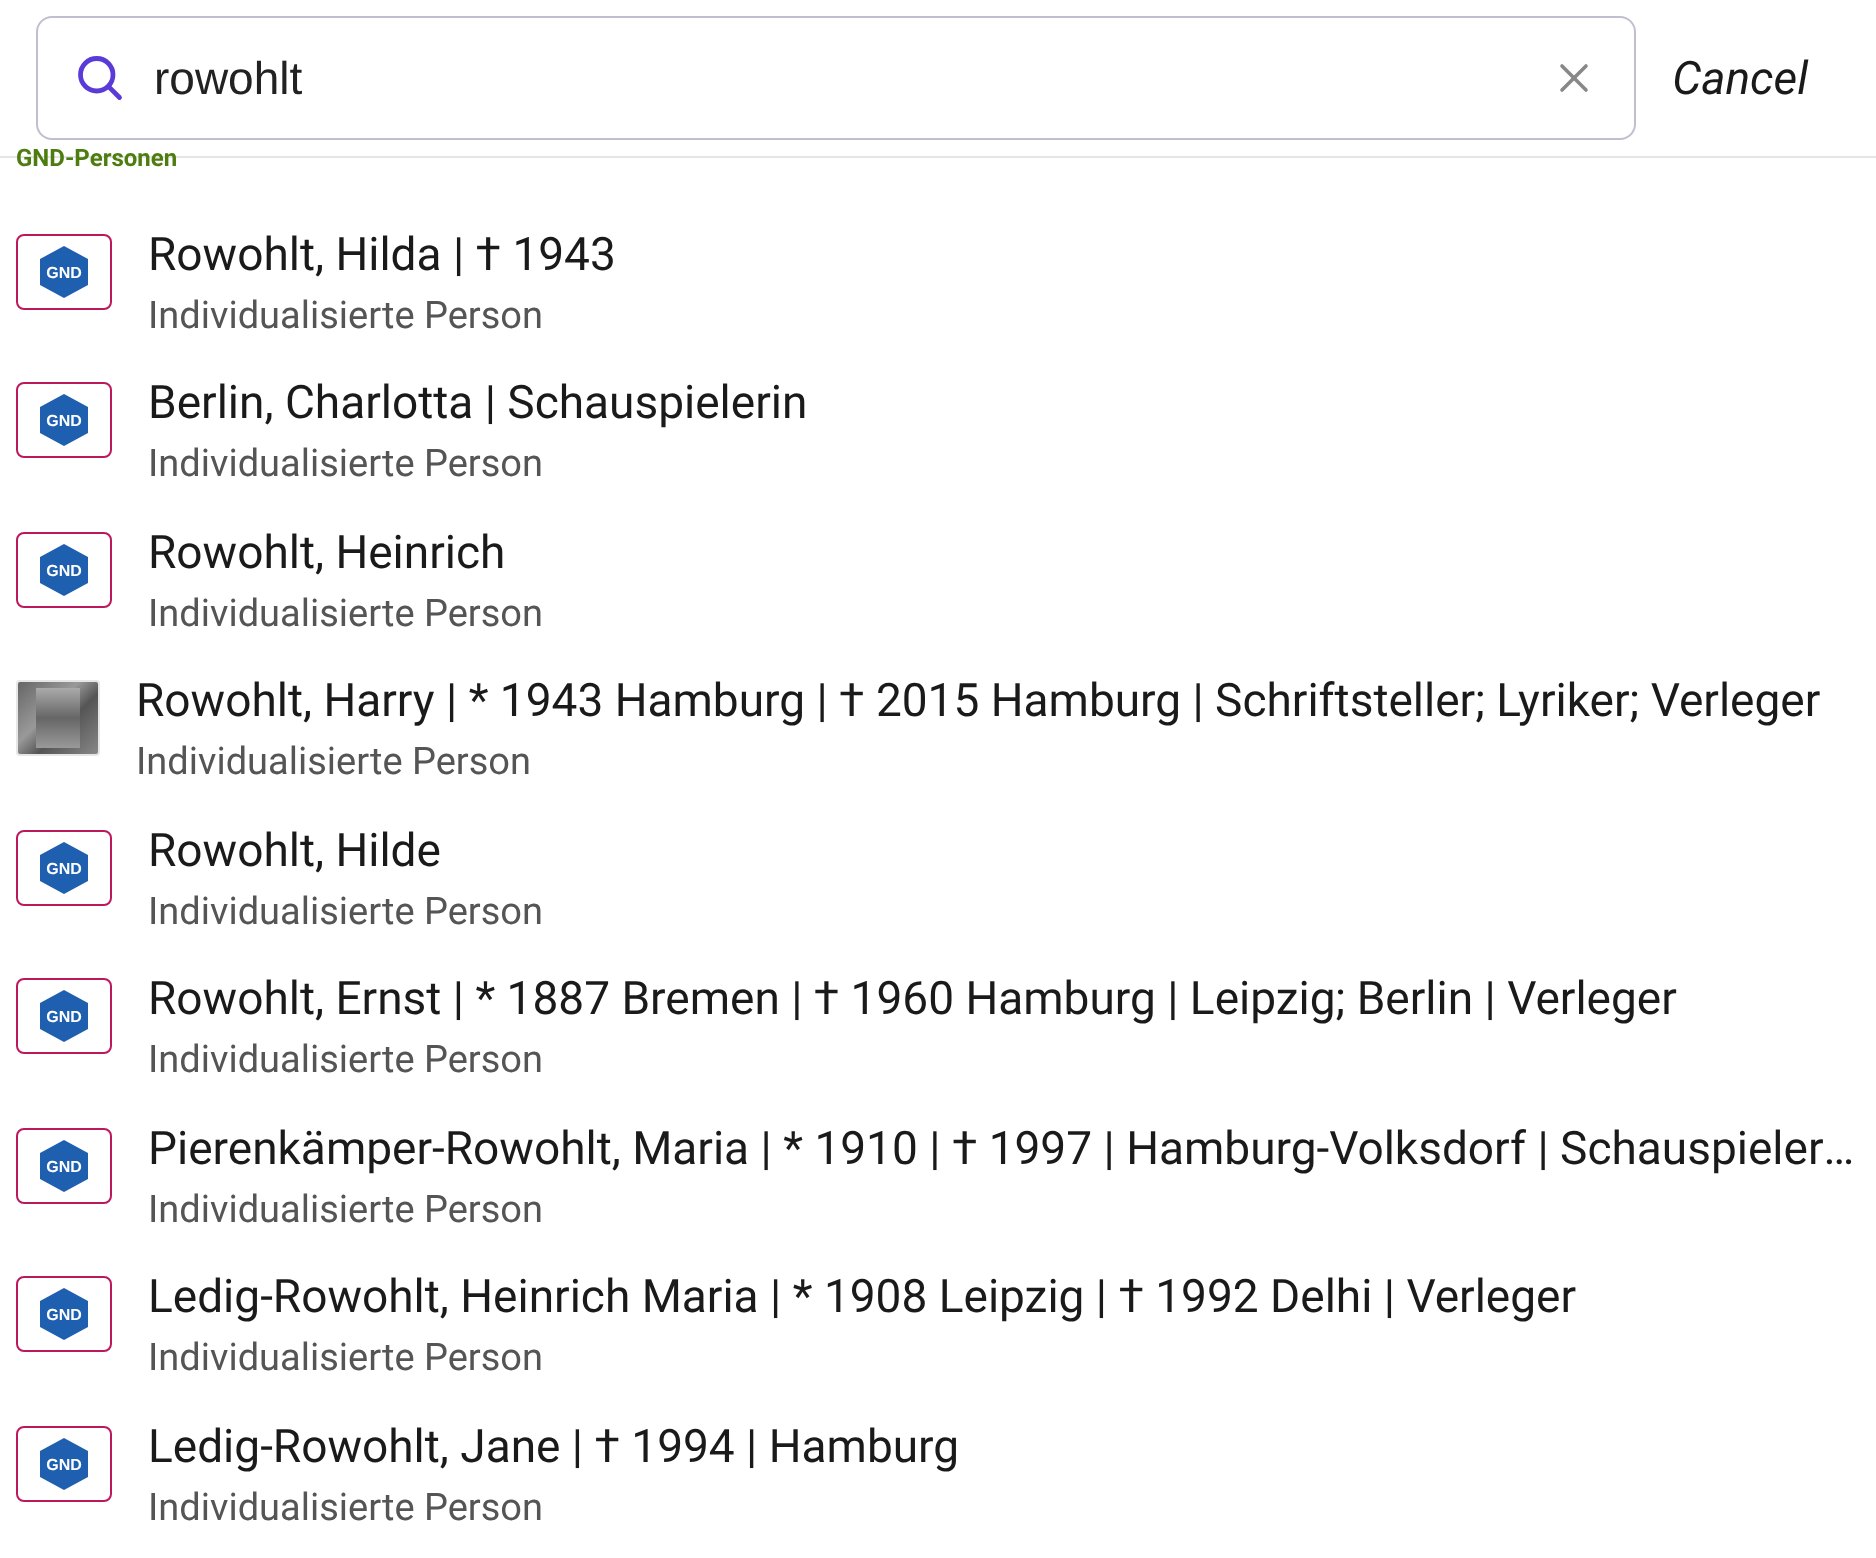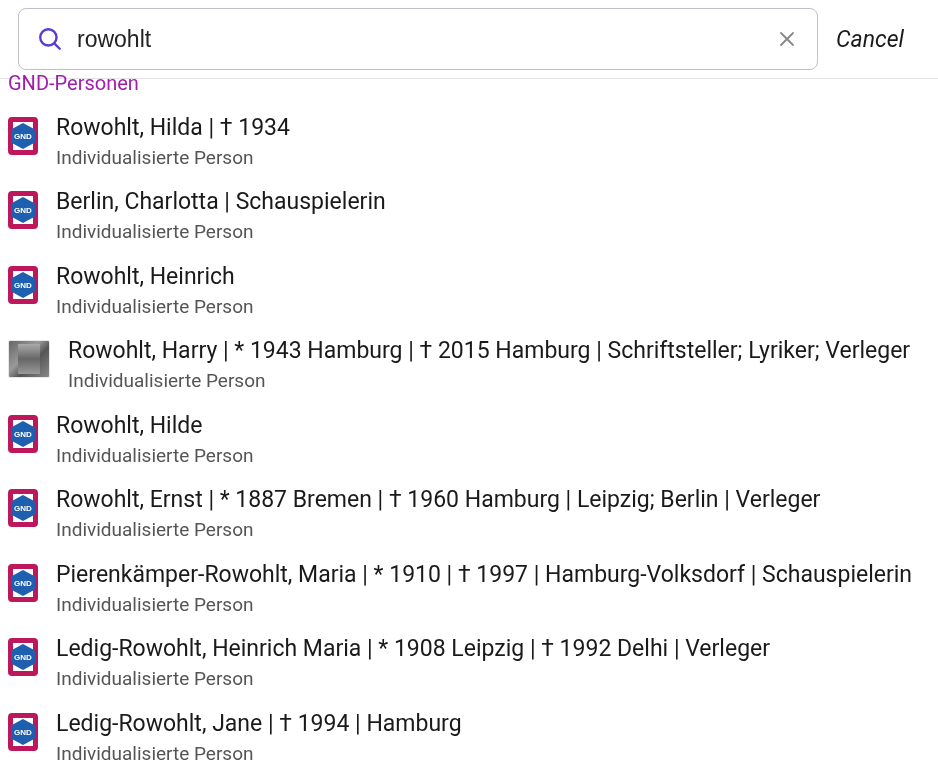--- a/index.html
+++ b/index.html
@@ -55,48 +55,48 @@
     height: 28px;
   }
   .cancel-btn {
     font-size: 23px;
     color: #1a1a1a;
     cursor: pointer;
     padding-right: 16px;
     font-style: italic;
   }
   .section-header {
-    color: #a21caf;
-    font-weight: 400;
-    font-size: 20px;
+    color: #4d7c0f;
+    font-weight: 700;
+    font-size: 12px;
     padding: 0 8px;
     margin-top: -6px;
     overflow: hidden;
     height: 20px;
     line-height: 1;
   }
   .results {
     padding: 0 8px;
     margin-top: 14px;
   }
   .result-item {
     display: flex;
     align-items: flex-start;
     gap: 18px;
     padding: 6px 0 10px 0;
     cursor: pointer;
   }
   .badge {
-    width: 30px;
+    width: 48px;
     height: 38px;
     flex-shrink: 0;
     display: flex;
     align-items: center;
     justify-content: center;
-    border: 5px solid #be185d;
+    border: 1px solid #be185d;
     border-radius: 4px;
     background: #fff;
     margin-top: 4px;
   }
   .badge-photo {
     width: 42px;
     height: 38px;
     flex-shrink: 0;
     background: linear-gradient(135deg, #666 0%, #999 40%, #555 60%, #888 100%);
     border: 1px solid #e6e6e6;
@@ -172,21 +172,21 @@
     <div class="result-item">
       <div class="badge">
     <div class="hex">
       <svg width="28" height="28" viewBox="0 0 28 28">
         <polygon points="14,1 26,7.5 26,20.5 14,27 2,20.5 2,7.5" fill="#1f5fb0"></polygon>
         <text x="14" y="17" class="hex-text">GND</text>
       </svg>
     </div>
   </div>
       <div class="result-text">
-       <div class="result-title">Rowohlt, Hilda | † 1934</div>
+       <div class="result-title">Rowohlt, Hilda | † 1943</div>
        <div class="result-sub">Individualisierte Person</div>
      </div>
     </div>
     <div class="result-item">
       <div class="badge">
     <div class="hex">
       <svg width="28" height="28" viewBox="0 0 28 28">
         <polygon points="14,1 26,7.5 26,20.5 14,27 2,20.5 2,7.5" fill="#1f5fb0"></polygon>
         <text x="14" y="17" class="hex-text">GND</text>
       </svg>

